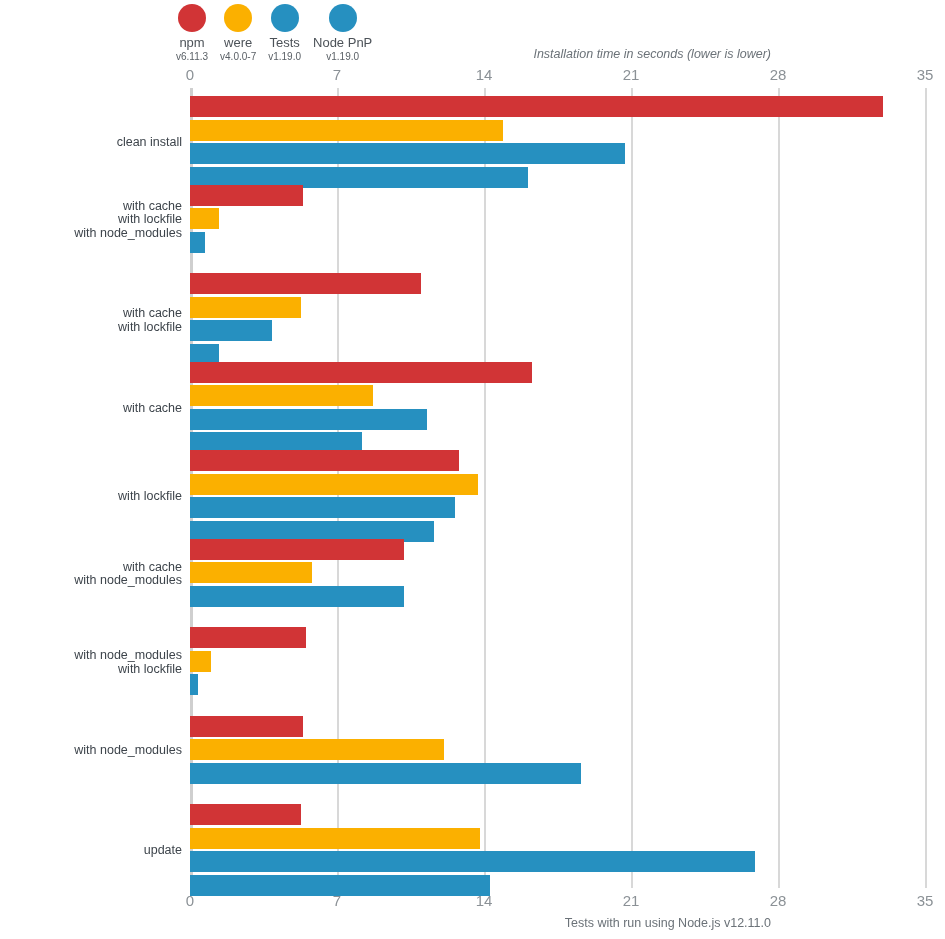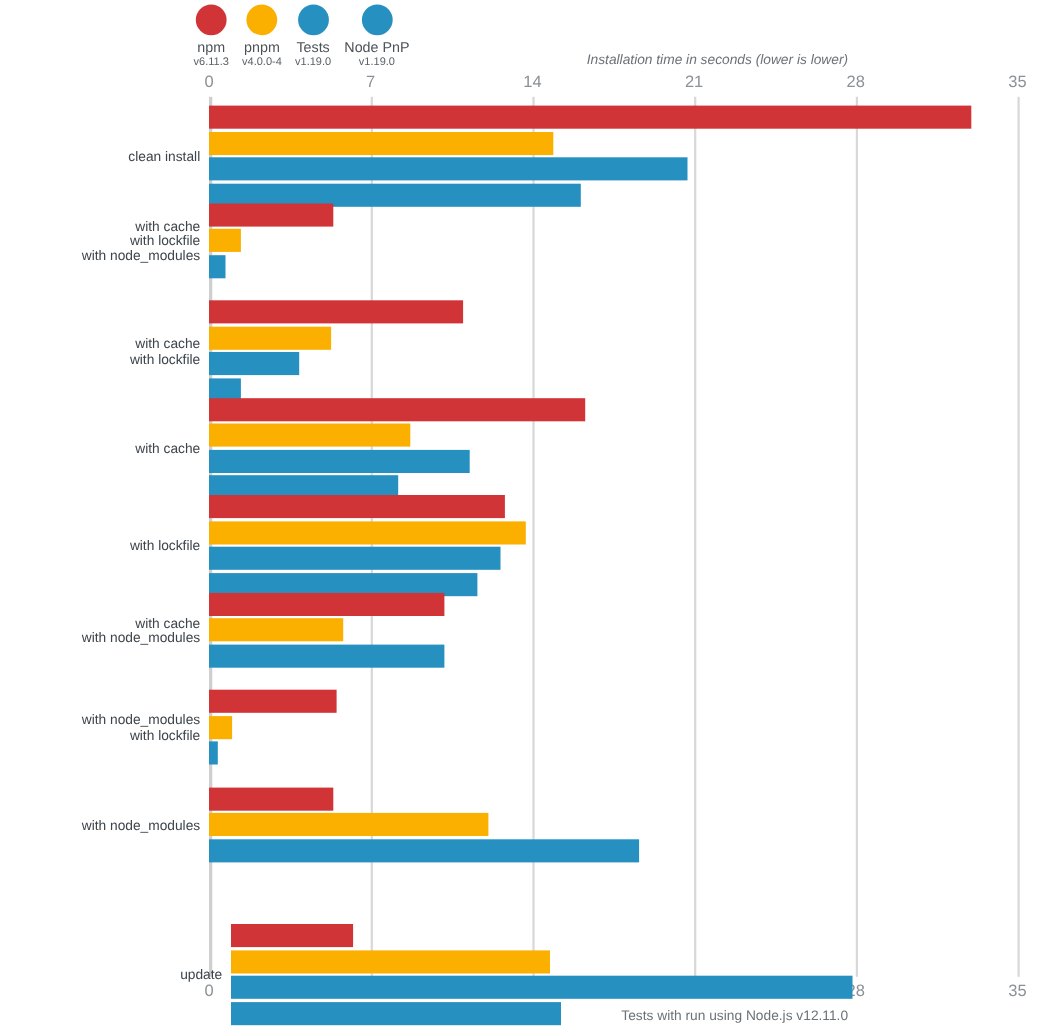--- a/index.html
+++ b/index.html
@@ -52,22 +52,22 @@
 <div id="chart-root">
 
   <div class="legend">
       <div class="legend-item">
         <div class="legend-swatch" style="background: rgb(209, 52, 54);"></div>
         <div class="legend-name">npm</div>
         <div class="legend-ver">v6.11.3</div>
       </div>
       <div class="legend-item">
         <div class="legend-swatch" style="background: rgb(251, 176, 0);"></div>
-        <div class="legend-name">pnpm</div>
-        <div class="legend-ver">v4.0.0-4</div>
+        <div class="legend-name">were</div>
+        <div class="legend-ver">v4.0.0-7</div>
       </div>
       <div class="legend-item">
         <div class="legend-swatch" style="background: rgb(38, 144, 192);"></div>
         <div class="legend-name">Tests</div>
         <div class="legend-ver">v1.19.0</div>
       </div>
       <div class="legend-item">
         <div class="legend-swatch" style="background: rgb(38, 144, 192);"></div>
         <div class="legend-name">Node PnP</div>
         <div class="legend-ver">v1.19.0</div>
@@ -166,21 +166,21 @@
         </div>
       </div>
       <div class="group" style="top: 619.5px; height: 70.5px;">
         <div class="bar" title="npm: 5.4s" style="top: 8px; width: 113.4px; background: rgb(209, 52, 54);"></div>
         <div class="bar" title="pnpm: 12.1s" style="top: 31.5px; width: 254.1px; background: rgb(251, 176, 0);"></div>
         <div class="bar" title="Yarn: 18.6s" style="top: 55px; width: 390.6px; background: rgb(38, 144, 192);"></div>
         <div class="lbl-wrap" style="right: 743px; top: 43.25px;">
           <div class="lbl-line">with node_modules</div>
         </div>
       </div>
-      <div class="group" style="top: 744px; height: 94px; margin-left: 20px;">
+      <div class="group" style="top: 708px; height: 94px;">
         <div class="bar" title="npm: 5.3s" style="top: 8px; width: 111.3px; background: rgb(209, 52, 54);"></div>
         <div class="bar" title="pnpm: 13.8s" style="top: 31.5px; width: 289.8px; background: rgb(251, 176, 0);"></div>
         <div class="bar" title="Yarn: 26.9s" style="top: 55px; width: 564.9px; background: rgb(38, 144, 192);"></div>
         <div class="bar" title="Yarn PnP: 14.3s" style="top: 78.5px; width: 300.3px; background: rgb(38, 144, 192);"></div>
         <div class="lbl-wrap" style="right: 743px; top: 55px;">
           <div class="lbl-line">update</div>
         </div>
       </div>
     </div>
 

